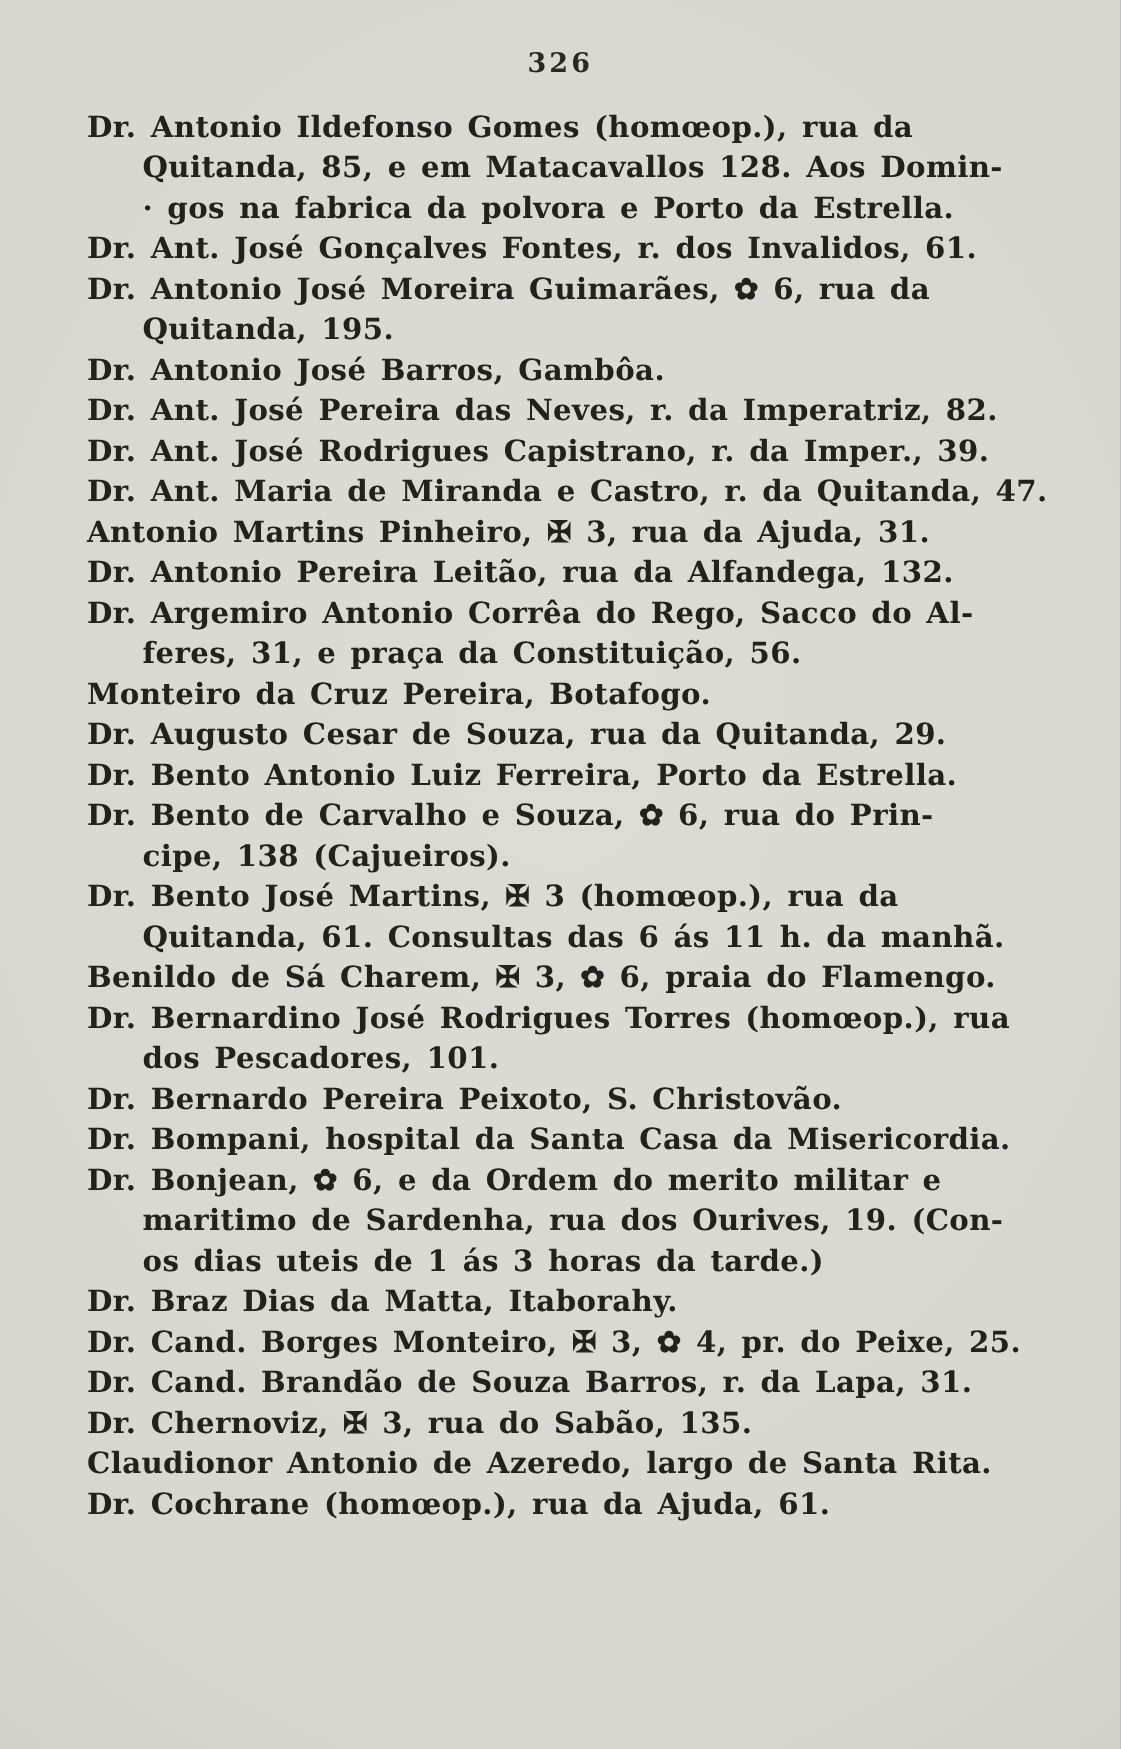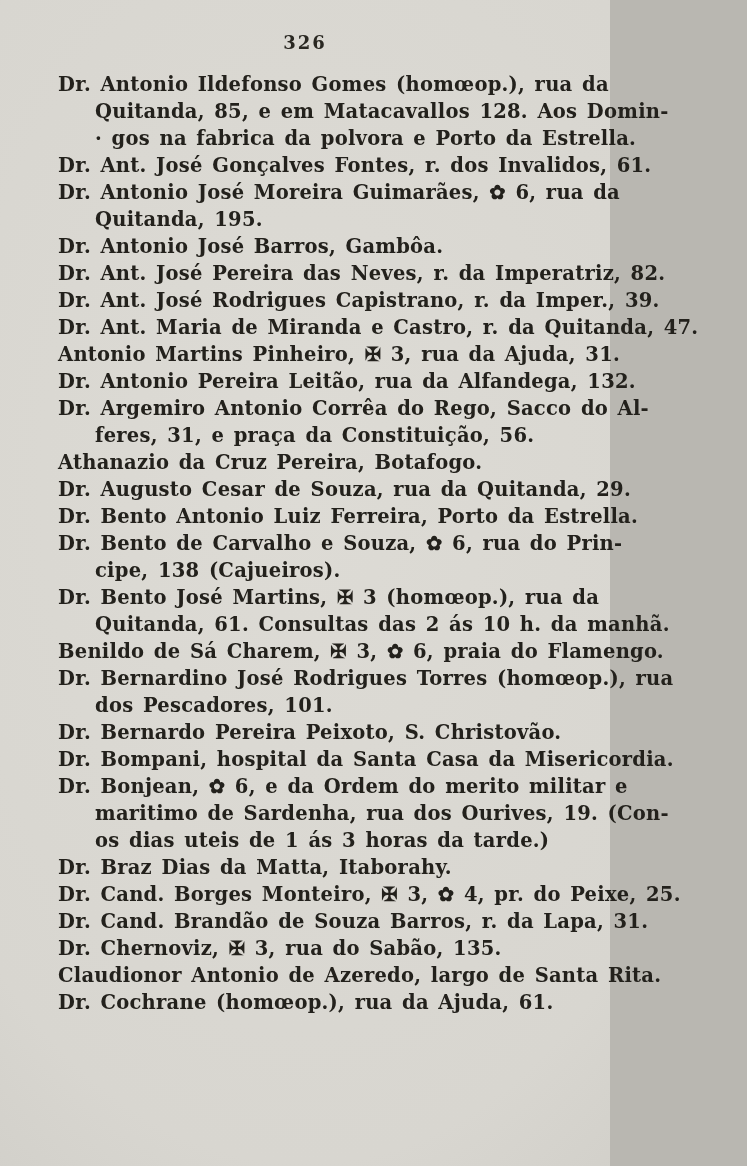--- a/index.html
+++ b/index.html
@@ -5,21 +5,21 @@
   html, body {
     margin: 0;
     padding: 0;
     width: 747px;
     height: 1166px;
     background: #b9b7b1;
     overflow: hidden;
   }
   .scan {
     position: relative;
-    width: 610px;
+    width: 747px;
     height: 1166px;
     background: radial-gradient(ellipse 130% 105% at 50% 42%,
                 #dddbd5 0%, #d8d6d0 55%, #cccac4 82%, #b8b6b0 100%);
     font-family: "DejaVu Serif", "Liberation Serif", serif;
     font-weight: 700;
     color: #23211c;
     -webkit-font-smoothing: antialiased;
   }
   .page-number {
     text-align: center;
@@ -81,35 +81,35 @@
         <span class="line first">Antonio Martins Pinheiro, ✠ 3, rua da Ajuda, 31.</span>
       </p>
       <p class="entry">
         <span class="line first">Dr. Antonio Pereira Leitão, rua da Alfandega, 132.</span>
       </p>
       <p class="entry">
         <span class="line first">Dr. Argemiro Antonio Corrêa do Rego, Sacco do Al-</span>
         <span class="line cont">feres, 31, e praça da Constituição, 56.</span>
       </p>
       <p class="entry">
-        <span class="line first">Athanazio da Cruz Pereira, Botafogo.</span>
+        <span class="line first">Monteiro da Cruz Pereira, Botafogo.</span>
       </p>
       <p class="entry">
         <span class="line first">Dr. Augusto Cesar de Souza, rua da Quitanda, 29.</span>
       </p>
       <p class="entry">
         <span class="line first">Dr. Bento Antonio Luiz Ferreira, Porto da Estrella.</span>
       </p>
       <p class="entry">
         <span class="line first">Dr. Bento de Carvalho e Souza, ✿ 6, rua do Prin-</span>
         <span class="line cont">cipe, 138 (Cajueiros).</span>
       </p>
       <p class="entry">
         <span class="line first">Dr. Bento José Martins, ✠ 3 (homœop.), rua da</span>
-        <span class="line cont">Quitanda, 61. Consultas das 2 ás 10 h. da manhã.</span>
+        <span class="line cont">Quitanda, 61. Consultas das 6 ás 11 h. da manhã.</span>
       </p>
       <p class="entry">
         <span class="line first">Benildo de Sá Charem, ✠ 3, ✿ 6, praia do Flamengo.</span>
       </p>
       <p class="entry">
         <span class="line first">Dr. Bernardino José Rodrigues Torres (homœop.), rua</span>
         <span class="line cont">dos Pescadores, 101.</span>
       </p>
       <p class="entry">
         <span class="line first">Dr. Bernardo Pereira Peixoto, S. Christovão.</span>

